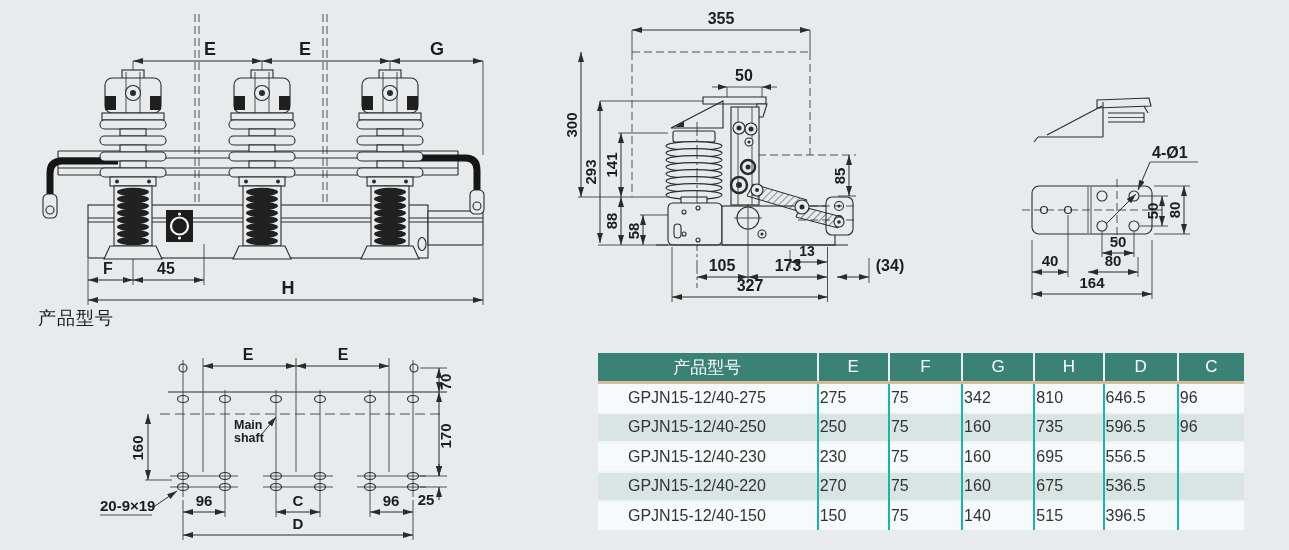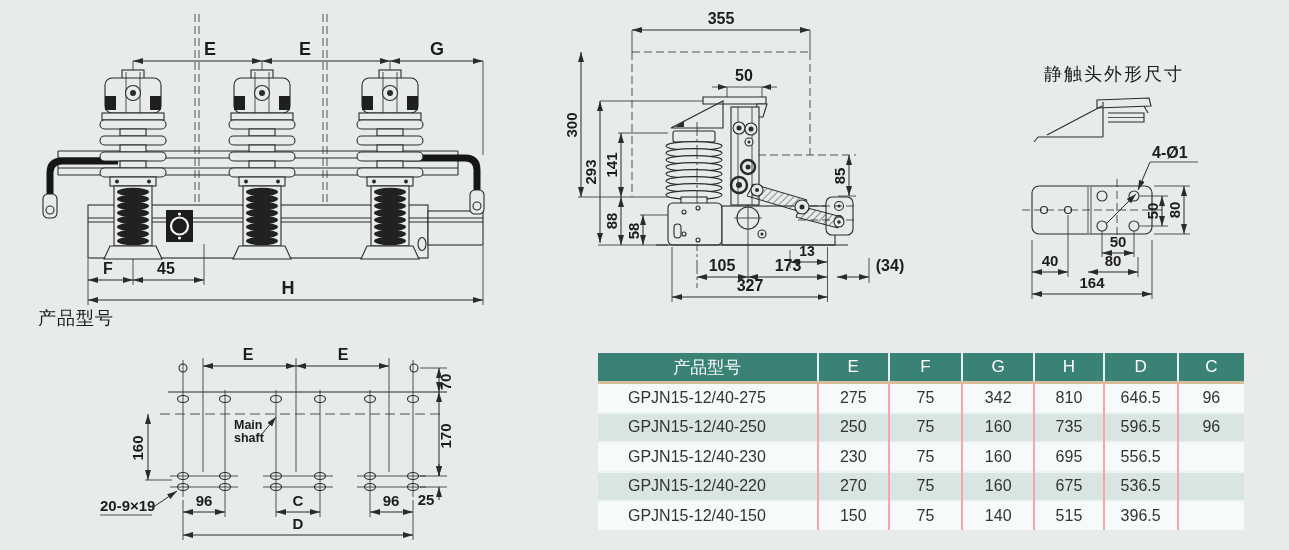--- a/index.html
+++ b/index.html
@@ -24,22 +24,22 @@
   .t18{font-size:18px;} .t16{font-size:16px;} .t15{font-size:15px;}
   .t14{font-size:14px;} .t12{font-size:12.5px;}
 
   
   .table-wrap{position:absolute;left:598px;top:353px;width:646px;}
   table{border-collapse:collapse;width:100%;table-layout:fixed;}
   thead th{background:#3b8276;color:#fff;font-weight:400;font-size:17px;height:26px;
            border-left:2px solid #e9eef0;}
   thead th:first-child{border-left:none;}
   thead tr{border-bottom:3px solid #d5bd97;padding-left:41px;}
-  tbody td{font-size:16px;color:#333;text-align:center;height:25.5px;
-           border-left:2px solid #fca5a5;border-top:2px solid #eef3f3;}
+  tbody td{font-size:16px;color:#333;text-align:left;height:25.5px;
+           border-left:2px solid #14b8a6;border-top:2px solid #eef3f3;}
   tbody td:first-child{border-left:none;}
   tbody tr:nth-child(odd){background:#f7fafa;}
   tbody tr:nth-child(even){background:#d8e5e2;}
   td.model{text-align:left;padding-left:30px;margin-left:16px;}
 </style>
 </head>
 <body>
 
 <div class="page">
 
@@ -419,21 +419,20 @@
     <text class="t15" x="298" y="506" text-anchor="middle">C</text>
     <line class="dim" x1="370" y1="512" x2="413" y2="512" marker-start="url(#mS)" marker-end="url(#mE)"></line>
     <text class="t15" x="391" y="506" text-anchor="middle">96</text>
     <line class="thin" x1="183" y1="500" x2="183" y2="540"></line>
     <line class="thin" x1="413" y1="500" x2="413" y2="540"></line>
     <line class="dim" x1="183" y1="535" x2="413" y2="535" marker-start="url(#mS)" marker-end="url(#mE)"></line>
     <text class="t15" x="298" y="529" text-anchor="middle">D</text>
   </g>
 </svg>
 
-<div class="cn-title" id="static-title">静触头外形尺寸</div>
 <div class="cn-title" id="mount-title">产品型号</div>
 
 <div class="table-wrap">
   <table>
     <colgroup>
       <col style="width:219px">
           <col style="width:71px">
           <col style="width:73px">
       <col style="width:72px">
           <col style="width:69px">

